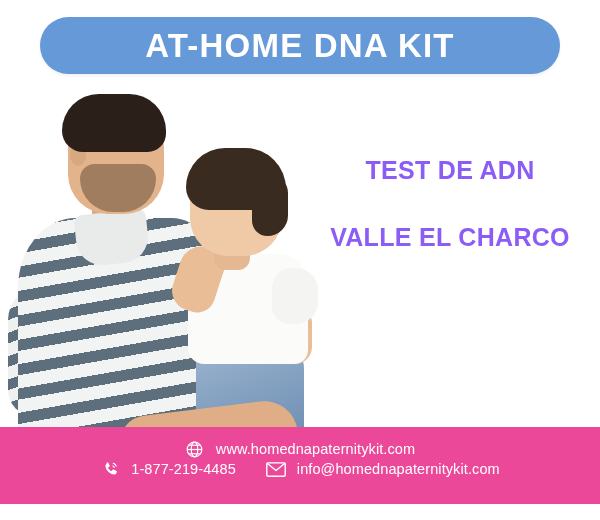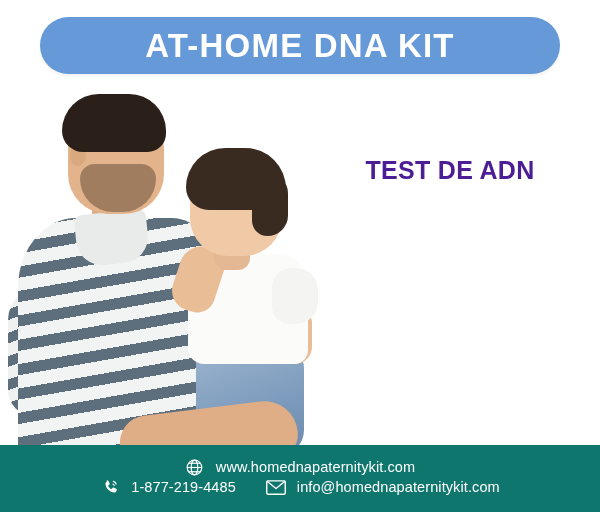--- a/index.html
+++ b/index.html
@@ -193,40 +193,40 @@
 
   
   .text-block {
     position: absolute;
     left: 310px;
     top: 158px;
     width: 280px;
     text-align: center;
   }
   .text-line {
-    color: #4c1d95;
+    color: #8b5cf6;
     font-weight: bold;
     font-size: 25px;
     line-height: 1;
     letter-spacing: 0.3px;
     white-space: nowrap;
     font-family: "Liberation Sans", sans-serif;
   }
   .text-line.line-1 { margin: 0 0 0 0; }
   .text-line.line-2 { margin: 42px 0 0 0; }
   .text-line.line-3 { margin: 42px 0 0 0; }
 
   
   .footer-bar {
     position: absolute;
     left: 0;
-    bottom: 8px;
+    bottom: 16px;
     width: 600px;
-    height: 67px;
-    background: #0f766e;
+    height: 77px;
+    background: #ec4899;
   }
   .footer-row {
     display: flex;
     align-items: center;
     justify-content: center;
     width: 100%;
     color: #ffffff;
   }
   .footer-row.row-1 { margin-top: 12px; }
   .footer-row.row-2 { }
@@ -287,20 +287,21 @@
       <div class="ph kid-head"></div>
       <div class="ph kid-hairside"></div>
       <div class="ph kid-hair"></div>
 
       <div class="ph man-arm"></div>
     </div>
   </div>
 
   <div class="text-block">
     <div class="text-line line-1">TEST DE ADN</div>
+    <div class="text-line line-3">VALLE EL CHARCO</div>
   </div>
 
   <div class="footer-bar">
 
     <div class="footer-row row-1">
       <div class="contact-item">
         <span class="contact-icon">
           <svg width="19" height="19" viewBox="0 0 24 24" fill="none" stroke="#ffffff" stroke-width="1.5">
             <circle cx="12" cy="12" r="9.2"></circle>
             <ellipse cx="12" cy="12" rx="4.2" ry="9.2"></ellipse>

